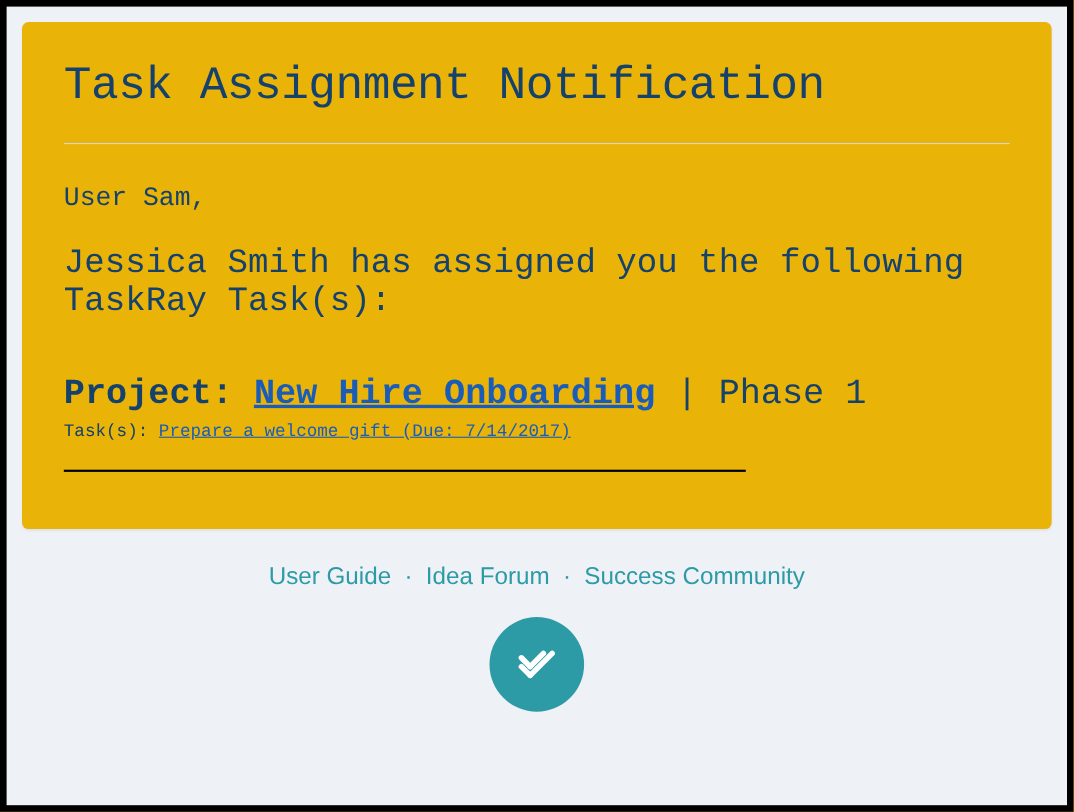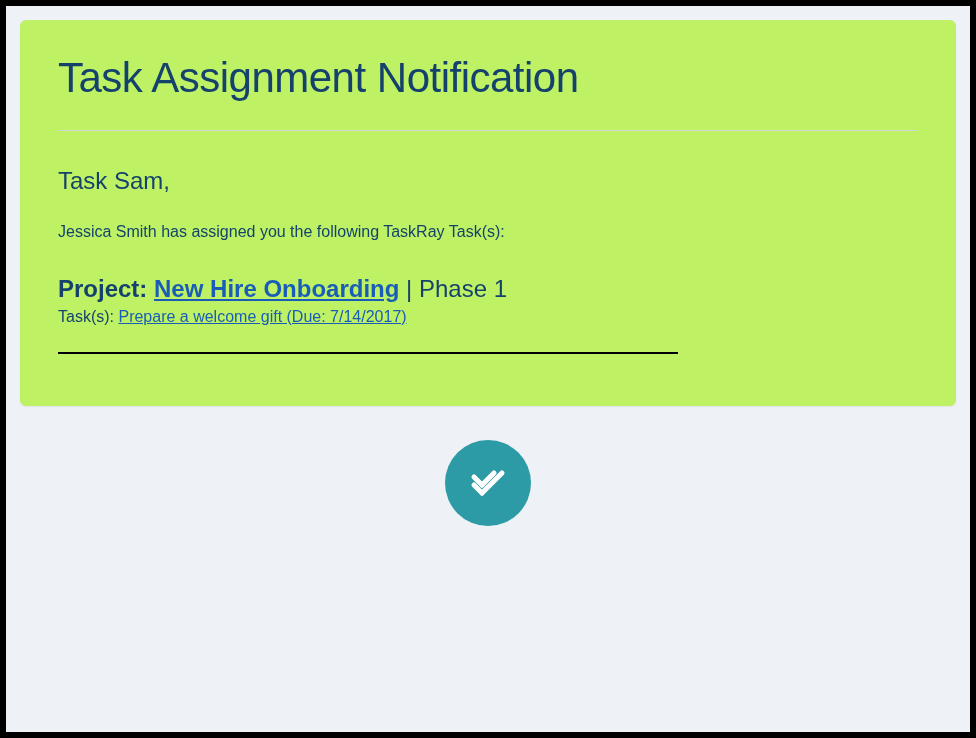--- a/index.html
+++ b/index.html
@@ -16,51 +16,52 @@
     }
     .outer {
       background: #eef1f6;
       width: 100%;
       height: 100%;
       padding: 0;
       display: flex;
       flex-direction: column;
     }
     .card {
-      background: #bef264;
+      background: #eab308;
       border-radius: 6px;
       margin: 14px 14px 10px 14px;
       padding: 34px 38px 28px 38px;
       box-shadow: 0 1px 2px rgba(0,0,0,0.06);
+      font-family: Liberation Mono, monospace;
     }
     .title {
       color: #15426c;
       font-size: 42px;
       font-weight: 400;
       letter-spacing: -0.5px;
       margin-bottom: 28px;
     }
     .divider {
       border: none;
       border-top: 1px solid #d6d6d6;
       margin-bottom: 36px;
     }
     .greeting {
       color: #15426c;
       font-size: 24px;
       margin-bottom: 28px;
     }
     .assign-line {
       color: #15426c;
-      font-size: 16px;
-      margin-bottom: 31px;
+      font-size: 31px;
+      margin-bottom: 44px;
     }
     .project-line {
       color: #15426c;
-      font-size: 24px;
+      font-size: 32px;
       line-height: 1.4;
     }
     .project-label {
       font-weight: 700;
     }
     .project-link {
       color: #1a5db8;
       text-decoration: underline;
       font-weight: 700;
     }
@@ -120,31 +121,38 @@
       justify-content: center;
     }
   </style>
 </head>
 <body>
 
 <div class="outer">
   <div class="card">
     <h1 class="title">Task Assignment Notification</h1>
     <hr class="divider">
-    <p class="greeting">Task Sam,</p>
+    <p class="greeting">User Sam,</p>
     <p class="assign-line">Jessica Smith has assigned you the following TaskRay Task(s):</p>
     <p class="project-line">
       <span class="project-label">Project:</span>
       <a href="#" class="project-link">New Hire Onboarding</a><span class="phase-sep"> | </span><span>Phase 1</span>
     </p>
     <p class="tasks-line">
       <span>Task(s): </span>
       <a href="#" class="task-link">Prepare a welcome gift (Due: 7/14/2017)</a>
     </p>
     <hr class="hr2">
+  </div>
+  <div class="footer-links">
+    <a href="#">User Guide</a>
+    <span class="dot">·</span>
+    <a href="#">Idea Forum</a>
+    <span class="dot">·</span>
+    <a href="#">Success Community</a>
   </div>
   <div class="logo-wrap">
     <div class="logo">
       <svg width="44" height="44" viewBox="0 0 44 44">
         <g stroke="#fff" stroke-width="5" stroke-linecap="round" fill="none">
           <path d="M8 24 L16 32"></path>
           <path d="M16 32 L36 12"></path>
           <path d="M8 16 L16 24"></path>
           <path d="M16 24 L28 12"></path>
         </g>

